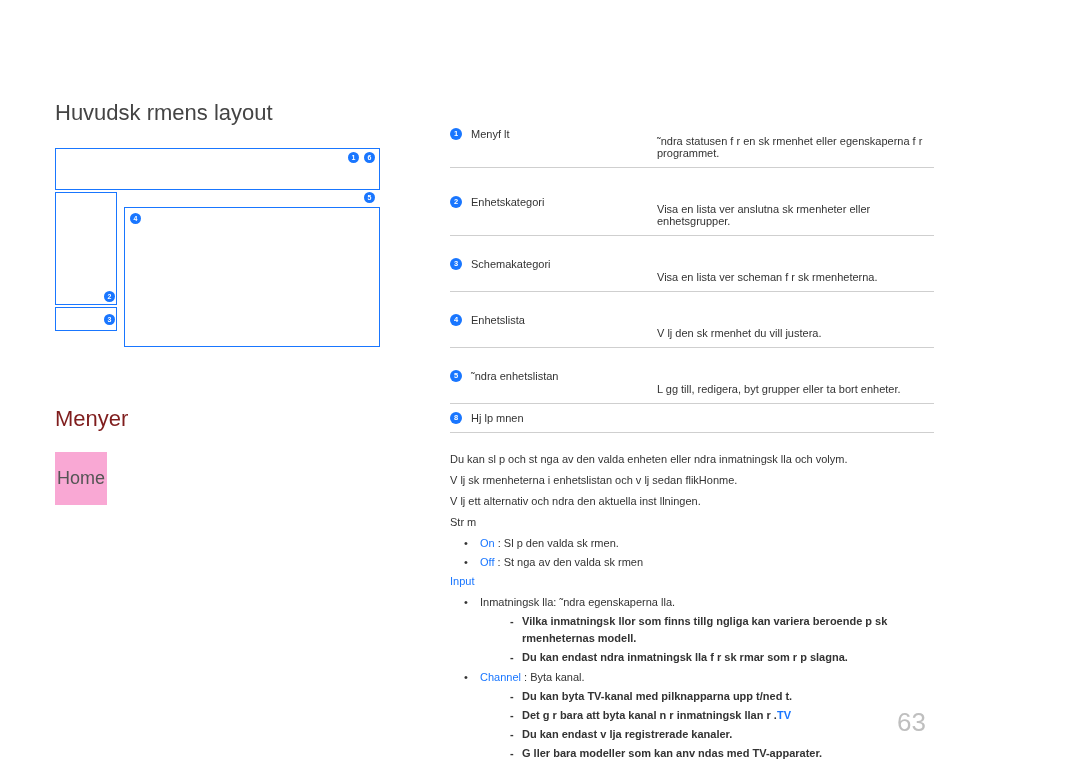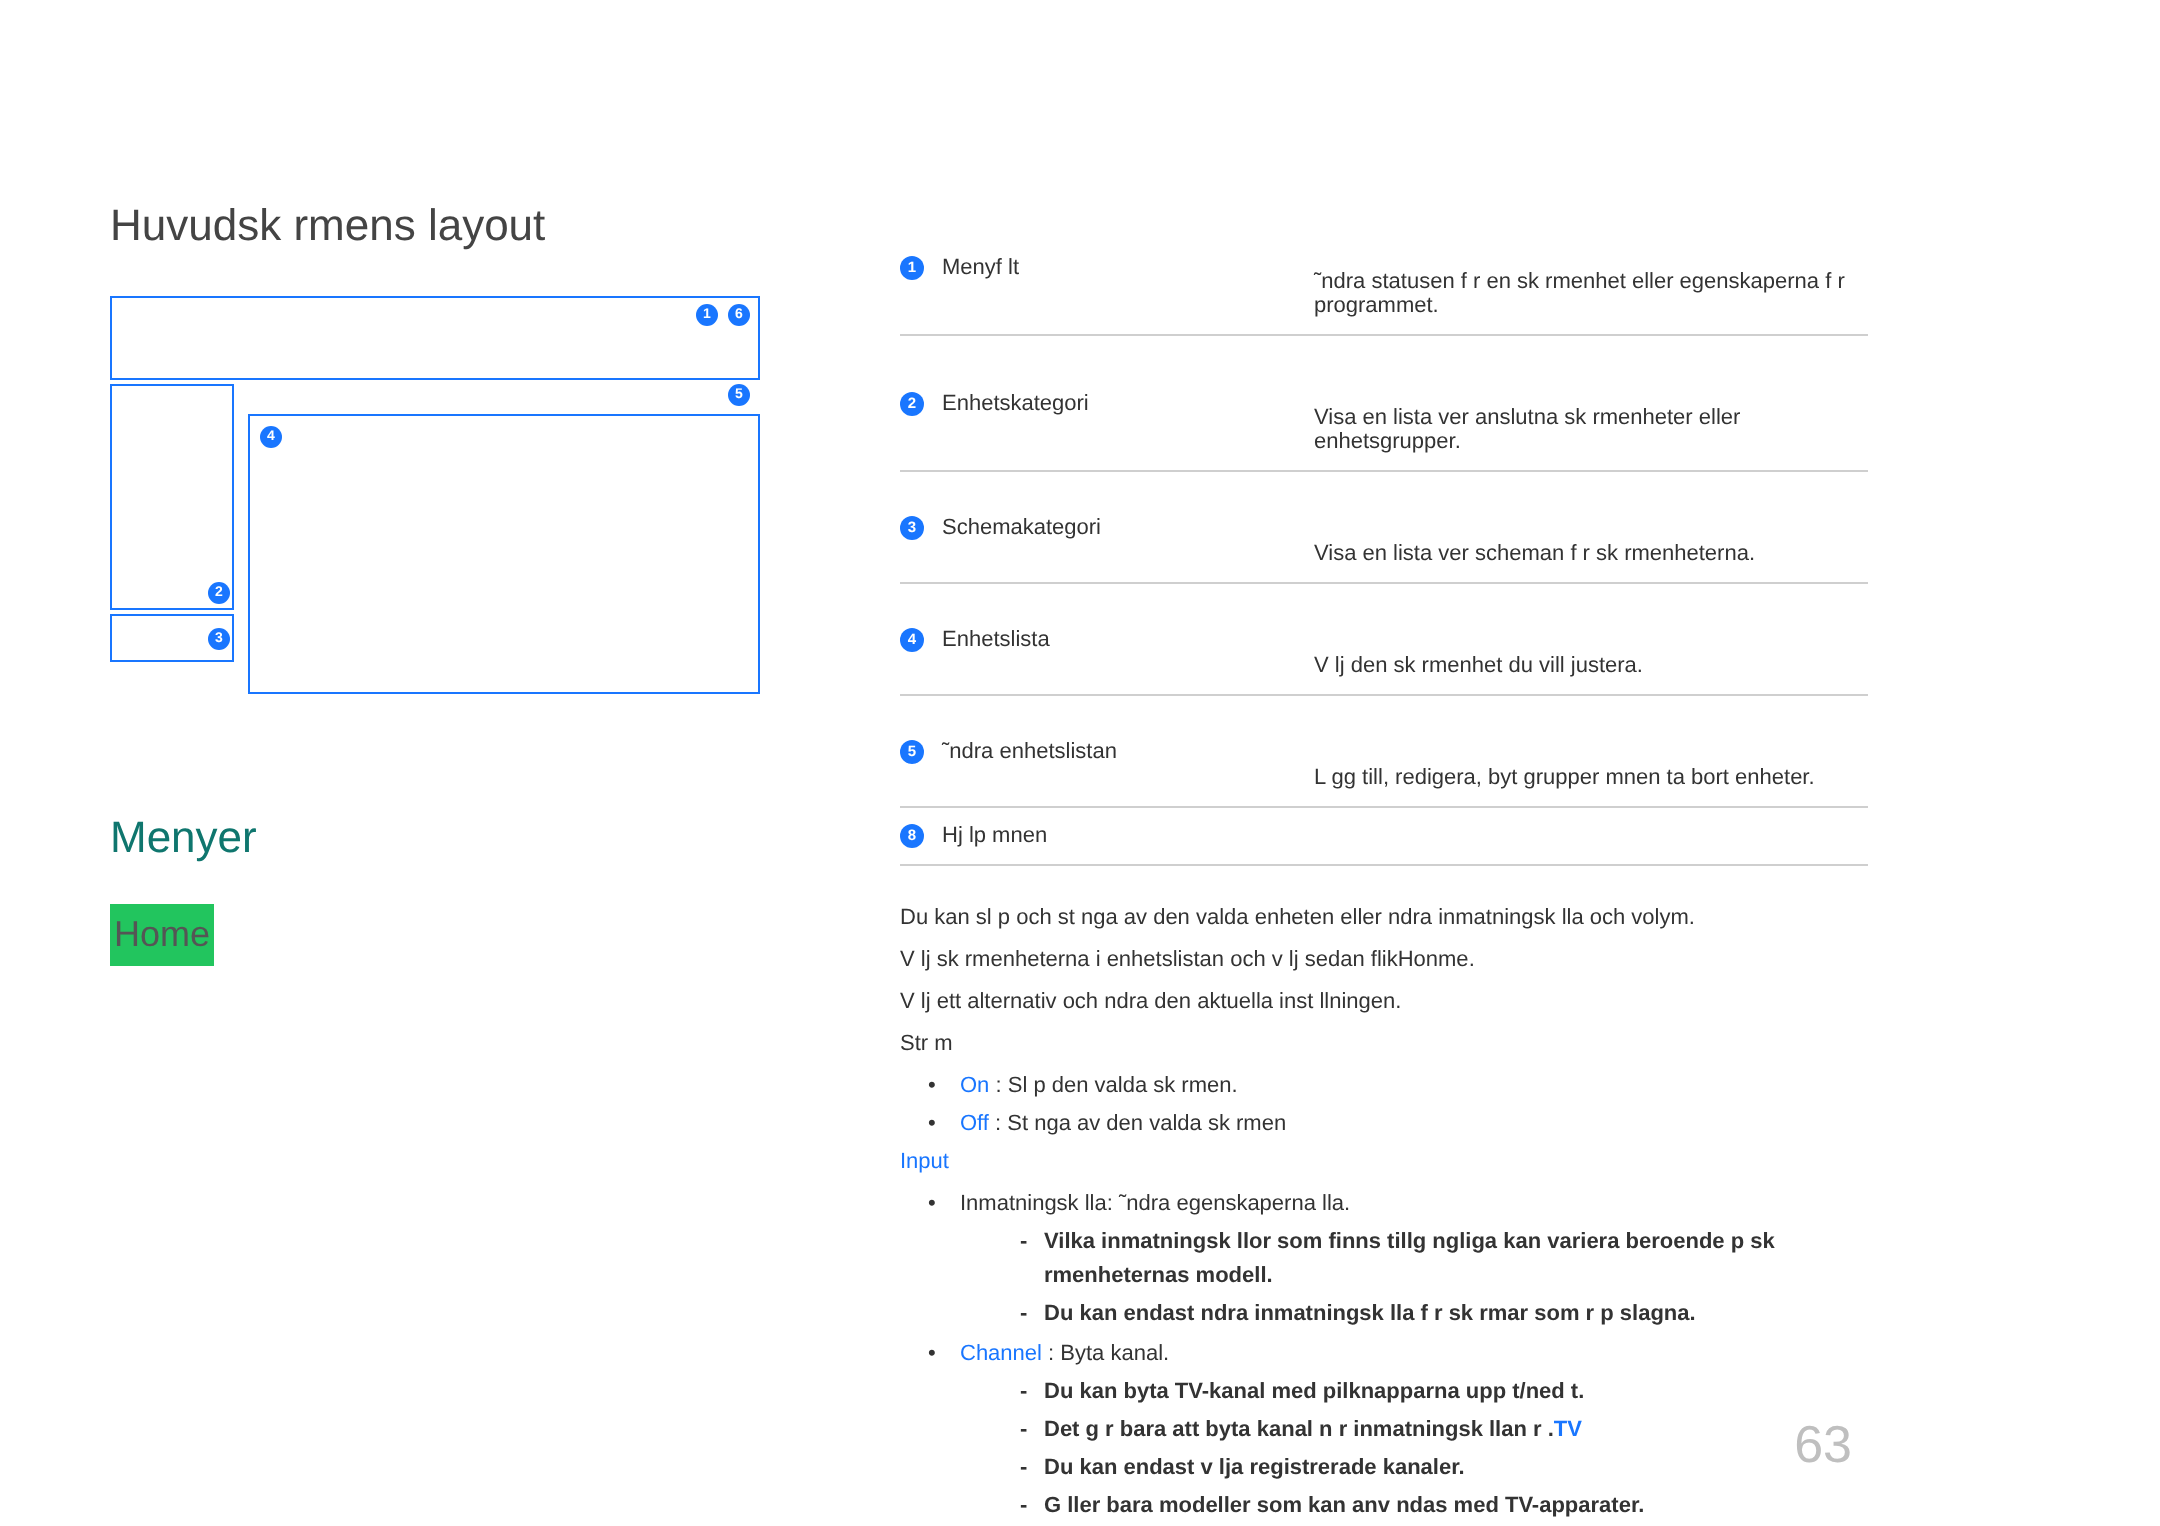--- a/index.html
+++ b/index.html
@@ -42,30 +42,30 @@
   
   h1 {
     font-size: 22px;
     font-weight: 400;
     color: #444;
     margin: 0 0 22px 0;
   }
   h2 {
     font-size: 22px;
     font-weight: 400;
-    color: #0f766e;
+    color: #7f1d1d;
     margin: 58px 0 20px 0;
   }
   .highlight-title {
     display: inline-block;
-    background: #22c55e;
+    background: #f9a8d4;
     color: #555;
     font-size: 18px;
     font-weight: 400;
-    padding: 5px 2px;
+    padding: 16px 2px;
   }
 
   
   .diagram {
     position: relative;
     width: 325px;
     height: 200px;
   }
   .dbox {
     position: absolute;
@@ -207,21 +207,21 @@
           <span class="desc">Visa en lista  ver scheman f r sk rmenheterna.</span>
         </div>
         <div class="legend-row">
           <span class="num">4</span>
           <span class="label">Enhetslista</span>
           <span class="desc">V lj den sk rmenhet du vill justera.</span>
         </div>
         <div class="legend-row">
           <span class="num">5</span>
           <span class="label">˜ndra enhetslistan</span>
-          <span class="desc">L gg till, redigera, byt grupper mnen ta bort enheter.</span>
+          <span class="desc">L gg till, redigera, byt grupper eller ta bort enheter.</span>
         </div>
         <div class="legend-row">
           <span class="num">8</span>
           <span class="label">Hj lp mnen</span>
         </div>
       </div>
 
       <div class="body-text">
         <p>Du kan sl  p  och st nga av den valda enheten eller  ndra inmatningsk lla och volym.</p>
         <p>

